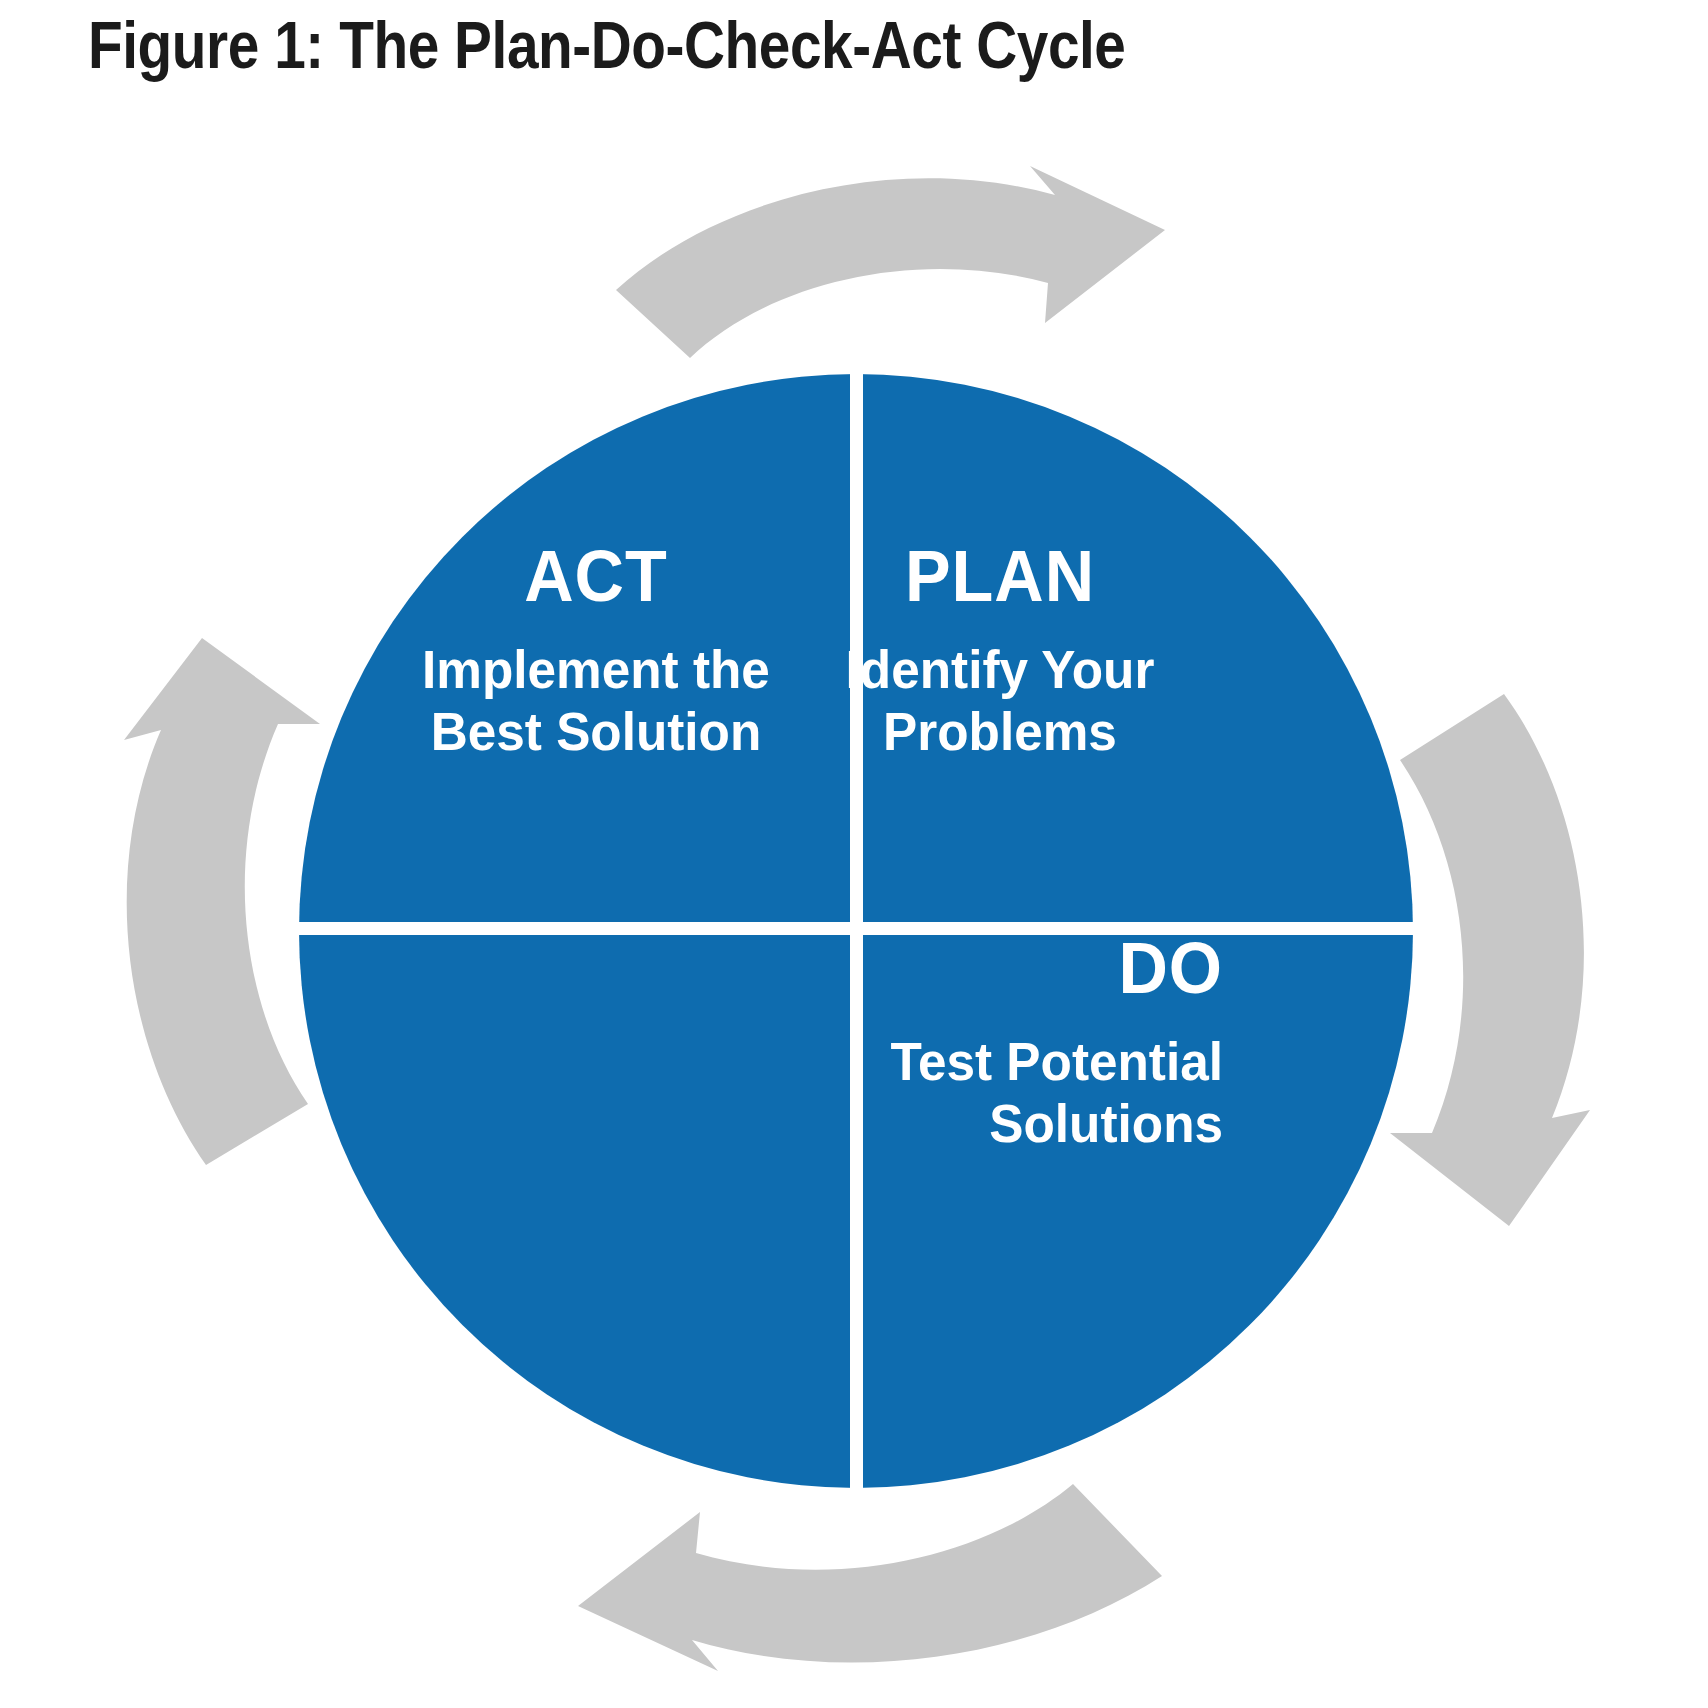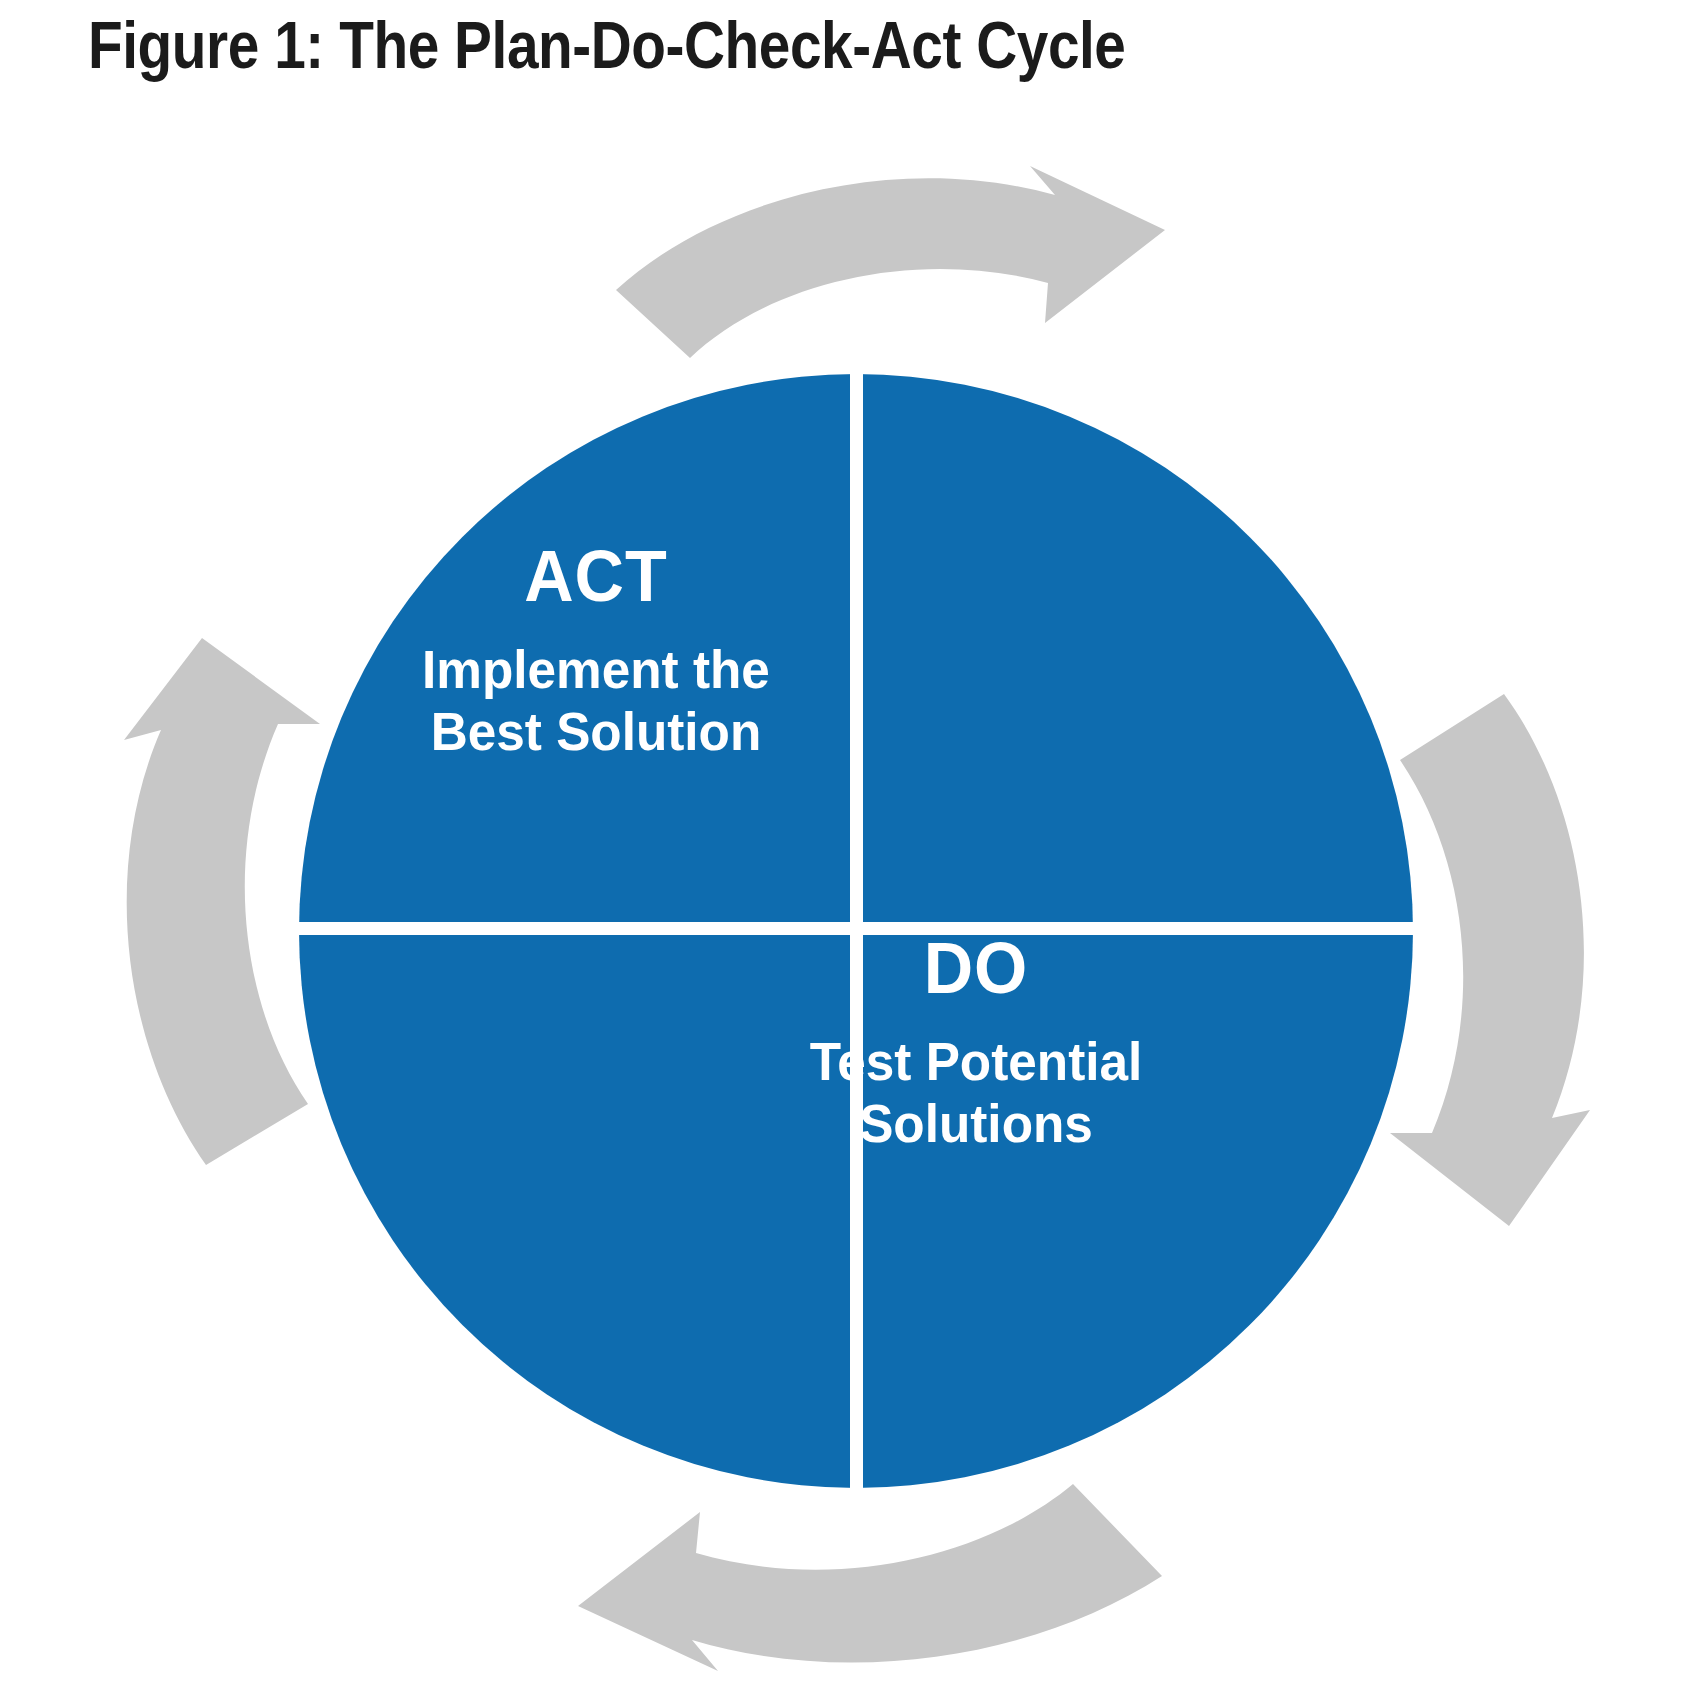--- a/index.html
+++ b/index.html
@@ -87,21 +87,21 @@
 
   
   #quadrant-act  { left: 336px;  top: 536px; }
   #quadrant-plan { left: 740px;  top: 536px; }
   #quadrant-check{ left: 300px;  top: 928px; }
   #quadrant-do   { left: 716px;  top: 928px; }
 
   #quadrant-act  { width: 520px; }
   #quadrant-plan { width: 520px; }
   #quadrant-check{ width: 520px; }
-  #quadrant-do   { width: 520px; }
+  #quadrant-do   { width: 520px; text-align: right; }
 </style>
 </head>
 <body style="background: rgb(255, 255, 255);">
 
 <div id="figure-title" style="color: rgb(27, 27, 27);">Figure 1: The Plan-Do-Check-Act Cycle</div>
 
 <div id="cycle-stage">
 
   <svg id="cycle-svg" viewBox="0 0 1708 1708">
 
@@ -156,20 +156,27 @@
   <div class="quadrant-labels">
 
     <div class="quadrant" id="quadrant-act" style="color: rgb(255, 255, 255);">
       <div class="q-title">ACT</div>
       <div class="q-desc">
         <div>Implement the</div>
         <div>Best Solution</div>
       </div>
     </div>
 
+    <div class="quadrant" id="quadrant-plan" style="color: rgb(255, 255, 255);">
+      <div class="q-title">PLAN</div>
+      <div class="q-desc">
+        <div>Identify Your</div>
+        <div>Problems</div>
+      </div>
+    </div>
 
 
     <div class="quadrant" id="quadrant-do" style="color: rgb(255, 255, 255);">
       <div class="q-title">DO</div>
       <div class="q-desc">
         <div>Test Potential</div>
         <div>Solutions</div>
       </div>
     </div>
 

